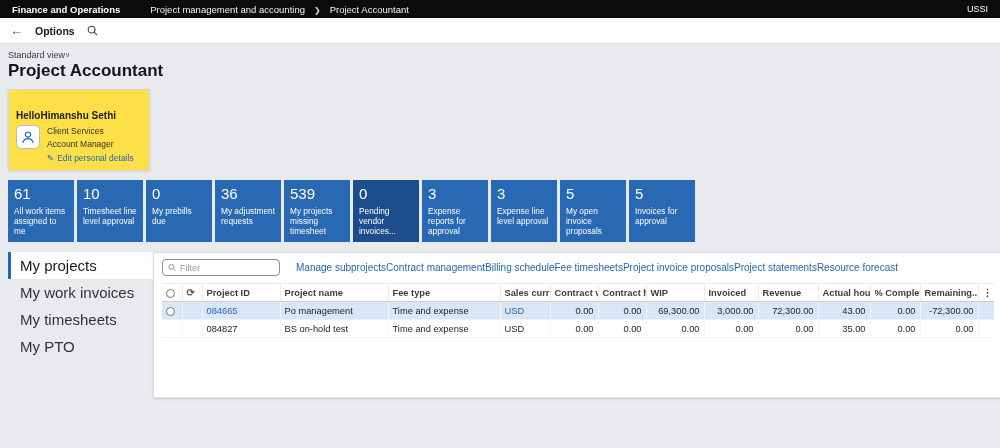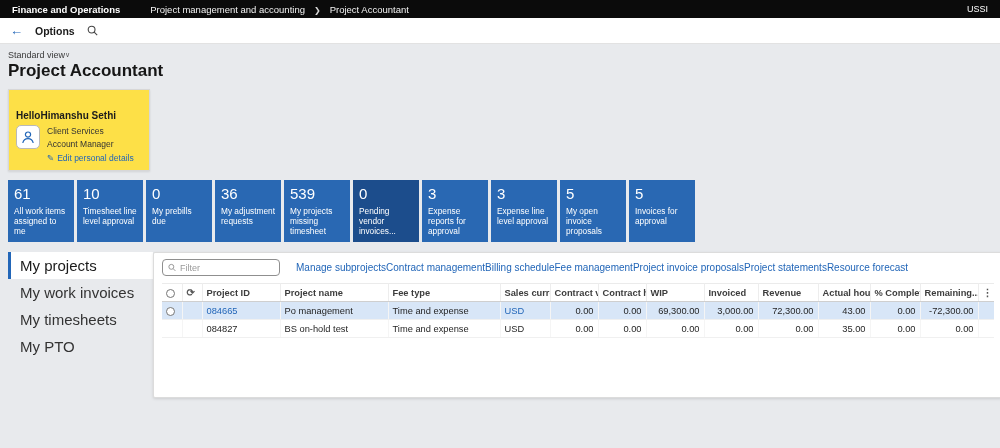--- a/index.html
+++ b/index.html
@@ -185,21 +185,21 @@
           <svg width="9" height="9" viewBox="0 0 11 11">
             <circle cx="4.6" cy="4.6" r="3.4" fill="none" stroke="#8a8a8a" stroke-width="1.2"></circle>
             <line x1="7.2" y1="7.2" x2="10.2" y2="10.2" stroke="#8a8a8a" stroke-width="1.2"></line>
           </svg>
           <input type="text" placeholder="Filter" style="">
         </label>
         <div class="action-links">
             <span class="link">Manage subprojects</span>
             <span class="link">Contract management</span>
             <span class="link">Billing schedule</span>
-            <span class="link">Fee management</span>
+            <span class="link">Fee timesheets</span>
             <span class="link">Project invoice proposals</span>
             <span class="link">Project statements</span>
             <span class="link">Resource forecast</span>
           </div>
       </div>
 
       <table class="grid" id="grid">
         <colgroup>
             <col style="width: 20px;">
             <col style="width: 20px;">

